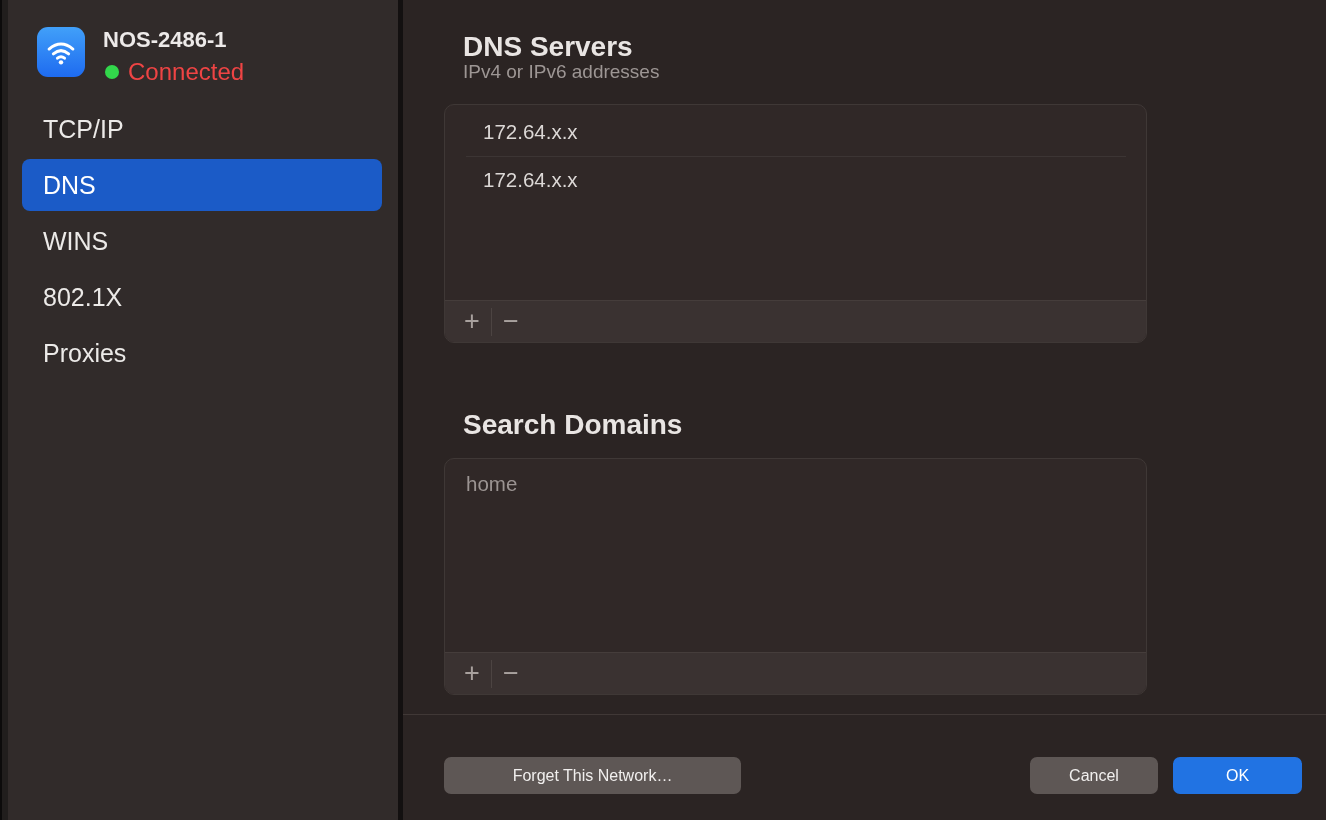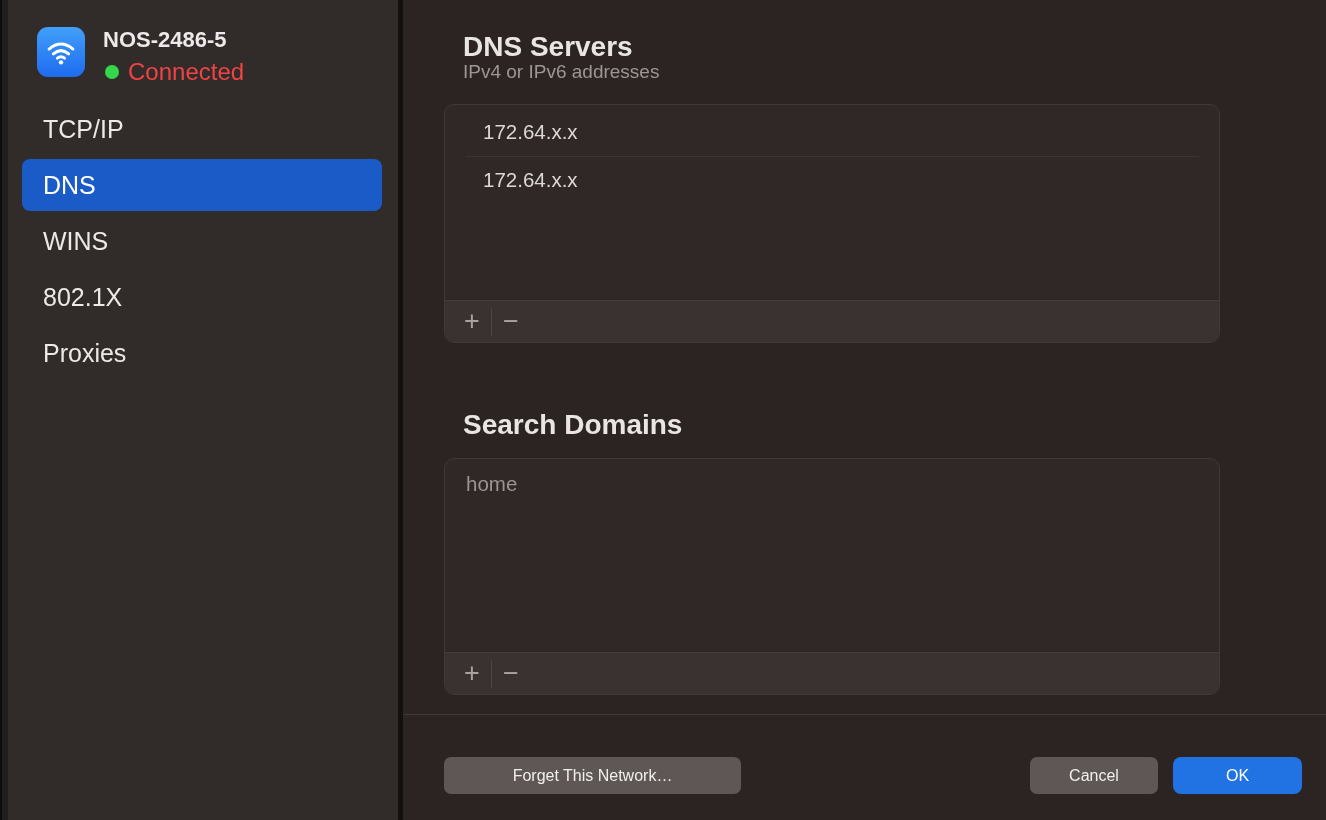--- a/index.html
+++ b/index.html
@@ -56,21 +56,21 @@
   .content { position:absolute; left:403px; top:0; width:923px; height:820px; }
 
   .section-title {
     position:absolute; left:60px; font-size:28px; font-weight:700; color:#e9e5e3;
   }
   .section-sub {
     position:absolute; left:60px; font-size:19px; color:#9d9694;
   }
 
   .listbox {
-    position:absolute; left:41px; width:776px;
+    position:absolute; left:41px; width:703px;
     background:#302827; border:1px solid #3f3836; border-radius:10px;
     overflow:hidden;
   }
   .listbox .rows { position:absolute; left:0; top:0; right:0; bottom:42px; }
   .row-text { position:absolute; font-size:20.5px; color:#dcd8d6; white-space:nowrap; }
   .row-divider { position:absolute; left:21px; right:20px; height:1px; background:#3c3534; }
   .muted { color:#9b9492; }
 
   .box-footer {
     position:absolute; left:0; right:0; bottom:0; height:42px;
@@ -87,39 +87,39 @@
   .footer-divider {
     position:absolute; left:0; right:0; top:714px; height:1px; background:#403836;
   }
 
   .btn {
     position:absolute; top:757px; height:37px; border:none; border-radius:7px;
     font-family:inherit; font-size:16px; color:#f1efee;
     display:flex; align-items:center; justify-content:center; cursor:default;
   }
   .btn.gray { background:#5e5755; }
-  .btn.blue { background:#2173e3; color:#ffffff;border-radius:8px; }
+  .btn.blue { background:#2173e3; color:#ffffff; }
 </style>
 </head>
 <body>
 
 <div class="window-edge"></div>
 
 <div class="sidebar">
 
   <div class="net-header">
     <div class="wifi-badge">
       <svg width="34" height="34" viewBox="0 0 24 24" fill="none" stroke="#ffffff" stroke-width="2.1" stroke-linecap="round">
         <path d="M3.6 9.9 Q12 2.9 20.4 9.9"></path>
         <path d="M6.6 13.3 Q12 8.7 17.4 13.3"></path>
         <path d="M9.5 16.4 Q12 14.3 14.5 16.4"></path>
         <circle cx="12" cy="19.3" r="1.55" fill="#ffffff" stroke="none"></circle>
       </svg>
     </div>
-    <div class="net-name">NOS-2486-5</div>
+    <div class="net-name">NOS-2486-1</div>
     <div class="net-status">
       <span class="status-dot"></span>
       <span class="status-text">Connected</span>
     </div>
   </div>
 
   <div class="nav">
     <div class="nav-item">TCP/IP</div>
     <div class="nav-item selected">DNS</div>
     <div class="nav-item">WINS</div>

